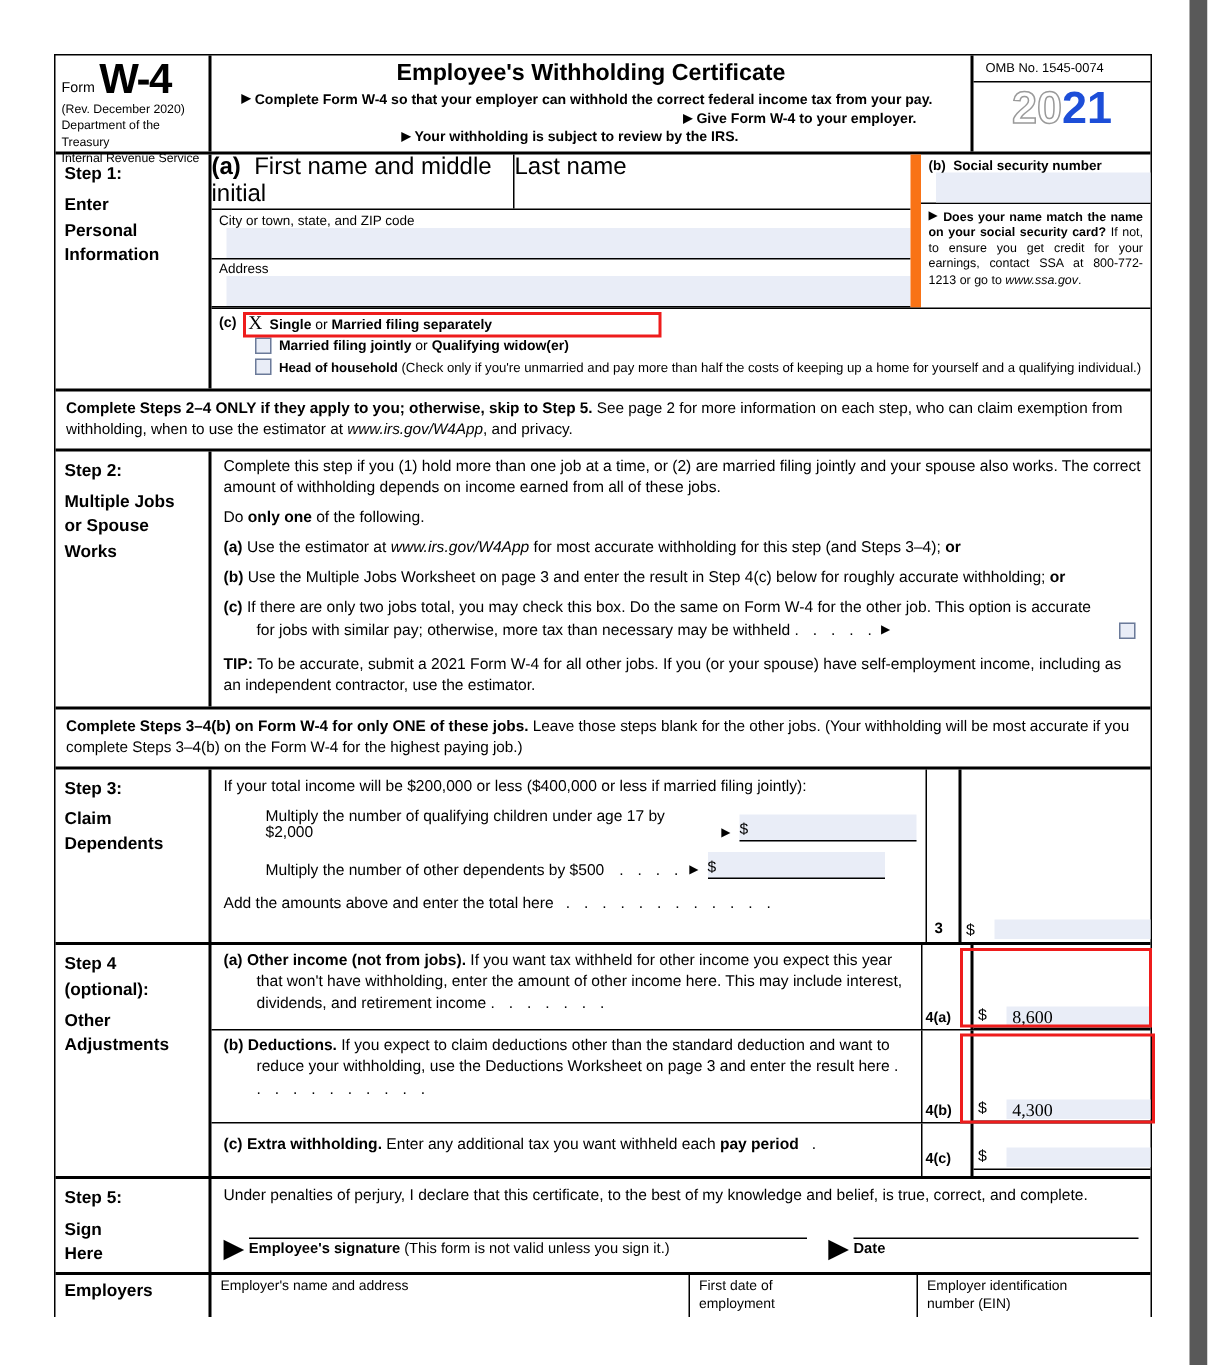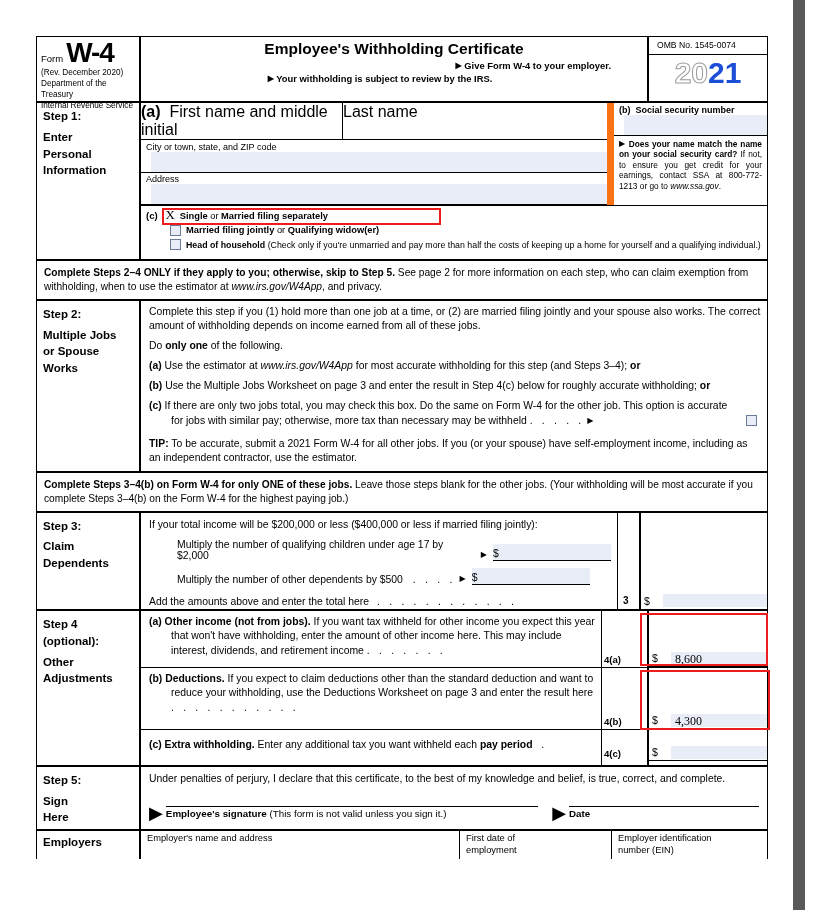--- a/index.html
+++ b/index.html
@@ -135,33 +135,33 @@
 
   
   .note { padding: 5px 6px 5px 7px; font-size: 10.2px; line-height: 1.38; }
 
   
   .s2body { padding: 4px 6px 6px 8px; }
   .s2body p { margin: 0 0 6px 0; }
   .s2body p.last { margin-bottom: 0; }
   .hang { padding-left: 22px; text-indent: -22px; }
   .dots { letter-spacing: 3.2px; }
-  .s3-text { flex: 1; padding: 5px 6px 2px 8px; }
+  .s3-text { flex: 1; padding: 5px 6px 20px 8px; }
   .s3-num  { width: 22px; border-left: 1px solid #000; position: relative; }
   .s3-amt  { width: 128px; border-left: 2px solid #000; position: relative; }
   .s3line { display: flex; align-items: flex-end; margin-top: 7px; font-size: 10.4px; }
   .money {
     flex: 0 0 auto; margin-left: 4px; border-bottom: 1px solid #000;
     width: 118px; display: flex; align-items: baseline; padding-bottom: 1px;
   }
   .money .dollar { font-size: 10.4px; margin-right: 2px; }
   .money .val { flex: 1; height: 13px; }
   .s4row { display: flex; }
   .s4row .codecell {
-    width: 46px; border-left: 1px solid #000; position: relative;
+    width: 33px; border-left: 1px solid #000; position: relative;
     font-size: 9.6px; font-weight: bold;
   }
   .s4row .amtcell {
     width: 120px; border-left: 2px solid #000; position: relative;
   }
   .codetag { position: absolute; bottom: 2px; left: 2px; }
   .amtbox { position: absolute; bottom: 0; left: 0; right: 0; height: 17px;
             border-bottom: 1px solid #000; display: flex; align-items: center; }
   .amtbox .dollar { font-size: 10.6px; padding: 0 3px 0 3px; }
   .amtbox .vfield { flex: 1; height: 13px; font-size: 12px;
@@ -191,20 +191,21 @@
     <div class="hdr">
       <div class="hdr-left">
         <span class="formlbl">Form</span><span class="w4">W-4</span>
         <div class="sub">(Rev. December 2020)</div>
         <div class="sub">Department of the Treasury</div>
         <div class="sub">Internal Revenue Service</div>
       </div>
       <div class="hdr-mid">
         <div class="title">Employee's Withholding Certificate</div>
         <div class="bullets">
+          <div class="b1"><span class="tri">▶</span> <span>Complete Form W-4 so that your employer can withhold the correct federal income tax from your pay.</span></div>
           <div class="b2"><span class="tri">▶</span> <span>Give Form W-4 to your employer.</span></div>
           <div class="b3"><span class="tri">▶</span> <span>Your withholding is subject to review by the IRS.</span></div>
         </div>
       </div>
       <div class="hdr-right">
         <div class="omb">OMB No. 1545-0074</div>
         <div class="year"><span class="hollow">20</span><span class="solid">21</span></div>
       </div>
     </div>
 

